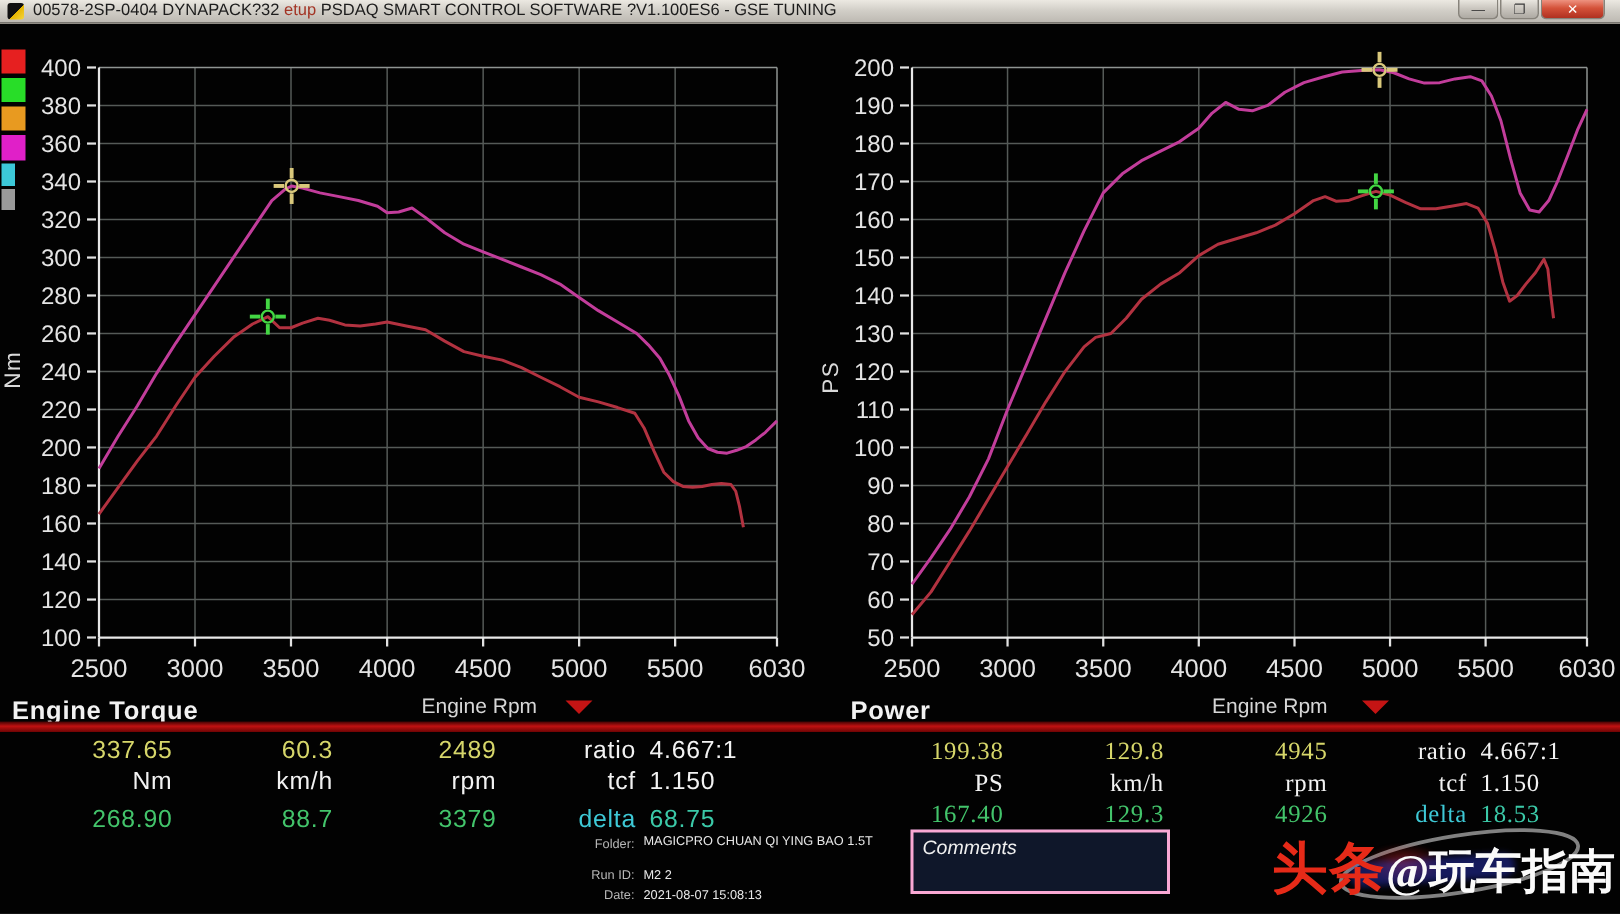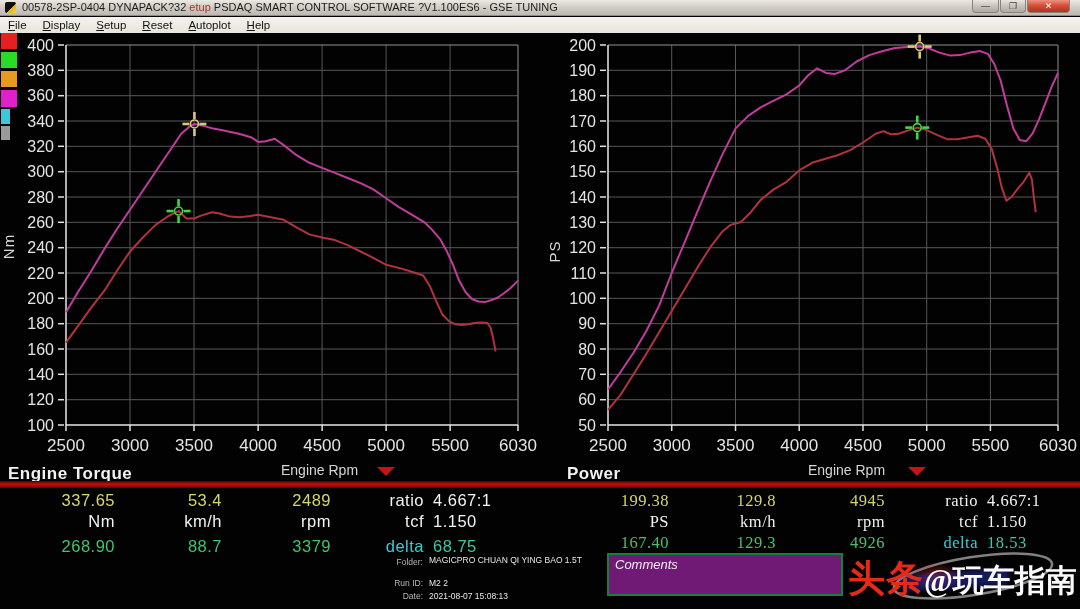--- a/index.html
+++ b/index.html
@@ -59,22 +59,22 @@
   .v-peak{color:#d6d66a;}
   .v-unit{color:#f2f2f2;}
   .v-base{color:#43c46b;}
   .lbl-w{color:#f2f2f2;}
   .lbl-delta{color:#3ec9d6;}
   .val-delta{color:#3bc9a8;}
   
   .info-row{position:absolute;white-space:nowrap;}
   .info-label{position:absolute;right:calc(100% - 423px);color:#b8b8b8;font-size:8.5px;}
   .info-value{position:absolute;left:429px;color:#e8e8e8;font-size:8.5px;}
-  .comments-box{position:absolute;left:607px;top:553px;width:236px;height:43px;
-    border:2px solid #15803d;background:#701a75;color:#f0f0f0;
+  .comments-box{position:absolute;left:607px;top:553px;width:173px;height:43px;
+    border:2px solid #f9a8d4;background:#0f172a;color:#f0f0f0;
     font-size:13px;font-style:italic;padding:2px 6px;}
   .watermark{position:absolute;left:848px;top:546px;width:232px;height:60px;}
   .wm-ellipse{position:absolute;left:40px;top:2px;}
   .wm-blue{position:absolute;left:52px;top:26px;width:110px;height:16px;
     background:rgba(45,55,205,0.45);filter:blur(2px);transform:rotate(-4deg);border-radius:8px;}
   .wm-red-blob{position:absolute;left:60px;top:16px;width:56px;height:28px;
     background:radial-gradient(rgba(210,35,35,0.55),rgba(210,35,35,0) 70%);filter:blur(1px);}
   .wm-text{position:absolute;left:0;top:8px;white-space:nowrap;font-family:Liberation Serif, serif;}
   .wm-pre{color:#e62a18;font-size:37px;font-weight:bold;letter-spacing:1px;}
   .wm-suf{color:#fafafa;font-size:31px;font-weight:bold;}
@@ -93,28 +93,20 @@
         </div>
       <div class="win-btn max">
           <span>❐</span>
         </div>
       <div class="win-btn close">
           <span>✕</span>
         </div>
     </div>
   </div>
 
-  <div class="menubar">
-    <div class="menu-item"><span><u>F</u>ile</span></div>
-    <div class="menu-item"><span><u>D</u>isplay</span></div>
-    <div class="menu-item"><span><u>S</u>etup</span></div>
-    <div class="menu-item"><span><u>R</u>eset</span></div>
-    <div class="menu-item"><span><u>A</u>utoplot</span></div>
-    <div class="menu-item"><span><u>H</u>elp</span></div>
-  </div>
 
   <div class="swatch" style="top: 33px; width: 16px; height: 16px; background: rgb(230, 32, 32);"></div>
   <div class="swatch" style="top: 52px; width: 16px; height: 16px; background: rgb(40, 221, 40);"></div>
   <div class="swatch" style="top: 71px; width: 16px; height: 16px; background: rgb(232, 154, 32);"></div>
   <div class="swatch" style="top: 90px; width: 16px; height: 17px; background: rgb(224, 32, 200);"></div>
   <div class="swatch" style="top: 109px; width: 9px; height: 15px; background: rgb(60, 200, 216);"></div>
   <div class="swatch" style="top: 126px; width: 9px; height: 14px; background: rgb(154, 154, 154);"></div>
 
   <div class="ylabel" style="left:-4px;top:238px;">Nm</div>
   <div class="ylabel" style="left:543px;top:243px;">PS</div>
@@ -298,21 +290,21 @@
 
   <div class="chart-footer-title" style="left:567px;">Power</div>
   <div class="chart-footer-xlabel" style="left:808px;">Engine Rpm</div>
   <div class="tri-down" style="left:908px;"></div>
 
   <div class="red-sep"></div>
 
   <div class="half lft">
     <div class="prow" style="top:2px;">
       <span class="c1 v-peak">337.65</span>
-      <span class="c2 v-peak">53.4</span>
+      <span class="c2 v-peak">60.3</span>
       <span class="c3 v-peak">2489</span>
       <span class="rl lbl-w">ratio</span>
       <span class="rv lbl-w">4.667:1</span>
     </div>
     <div class="prow" style="top:23px;">
       <span class="c1 v-unit">Nm</span>
       <span class="c2 v-unit">km/h</span>
       <span class="c3 v-unit">rpm</span>
       <span class="rl lbl-w">tcf</span>
       <span class="rv lbl-w">1.150</span>

